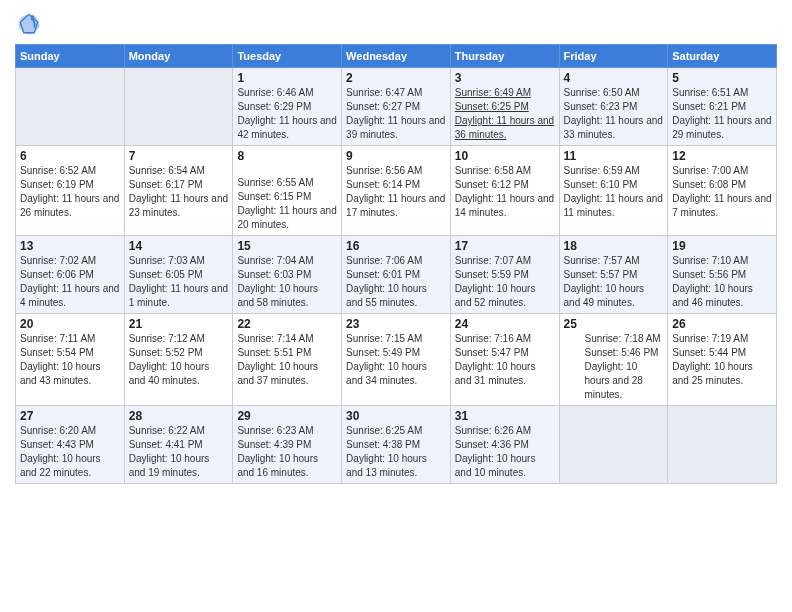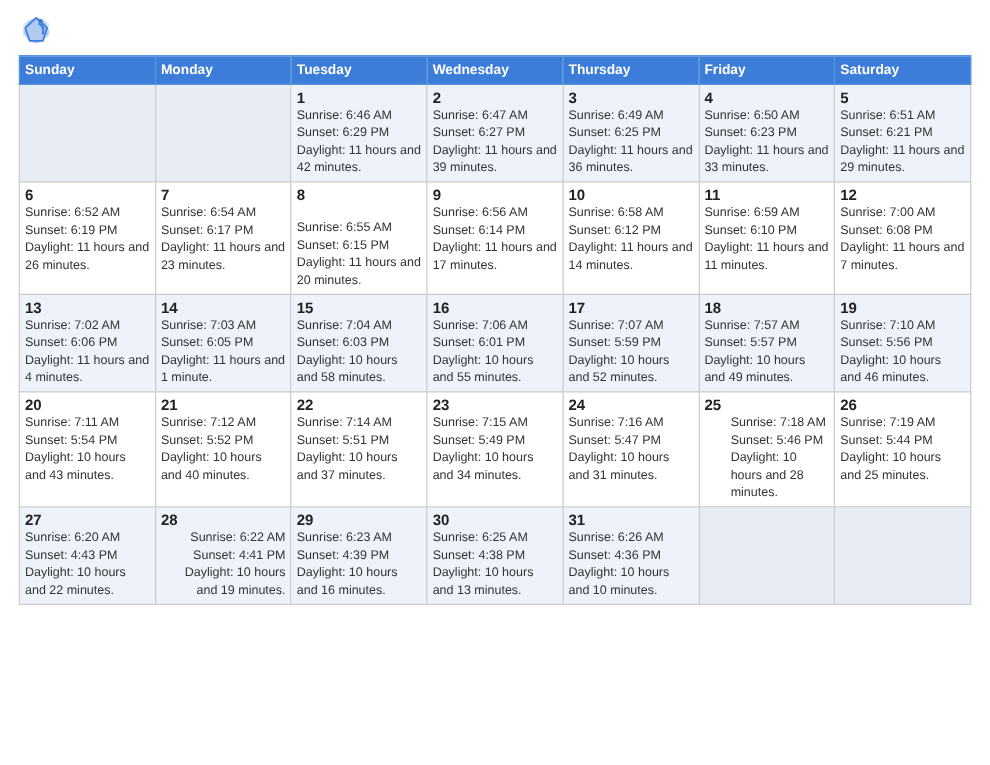--- a/index.html
+++ b/index.html
@@ -153,21 +153,21 @@
 Daylight: 11 hours and 42 minutes.</div>
           </td>
           <td>
             <span class="day-number">2</span>
             <div class="day-info" style="white-space: pre-line;">Sunrise: 6:47 AM
 Sunset: 6:27 PM
 Daylight: 11 hours and 39 minutes.</div>
           </td>
           <td>
             <span class="day-number">3</span>
-            <div class="day-info" style="white-space: pre-line;">Sunrise: 6:49 AM
+            <div class="day-info" style="white-space: pre-line; text-decoration: underline;">Sunrise: 6:49 AM
 Sunset: 6:25 PM
 Daylight: 11 hours and 36 minutes.</div>
           </td>
           <td>
             <span class="day-number">4</span>
             <div class="day-info" style="white-space: pre-line;">Sunrise: 6:50 AM
 Sunset: 6:23 PM
 Daylight: 11 hours and 33 minutes.</div>
           </td>
           <td>
@@ -311,21 +311,21 @@
         </tr>
         <tr class="row-alt">
           <td>
             <span class="day-number">27</span>
             <div class="day-info" style="white-space: pre-line;">Sunrise: 6:20 AM
 Sunset: 4:43 PM
 Daylight: 10 hours and 22 minutes.</div>
           </td>
           <td>
             <span class="day-number">28</span>
-            <div class="day-info" style="white-space: pre-line; text-align: right;">Sunrise: 6:22 AM
+            <div class="day-info" style="white-space: pre-line;">Sunrise: 6:22 AM
 Sunset: 4:41 PM
 Daylight: 10 hours and 19 minutes.</div>
           </td>
           <td>
             <span class="day-number">29</span>
             <div class="day-info" style="white-space: pre-line;">Sunrise: 6:23 AM
 Sunset: 4:39 PM
 Daylight: 10 hours and 16 minutes.</div>
           </td>
           <td>

